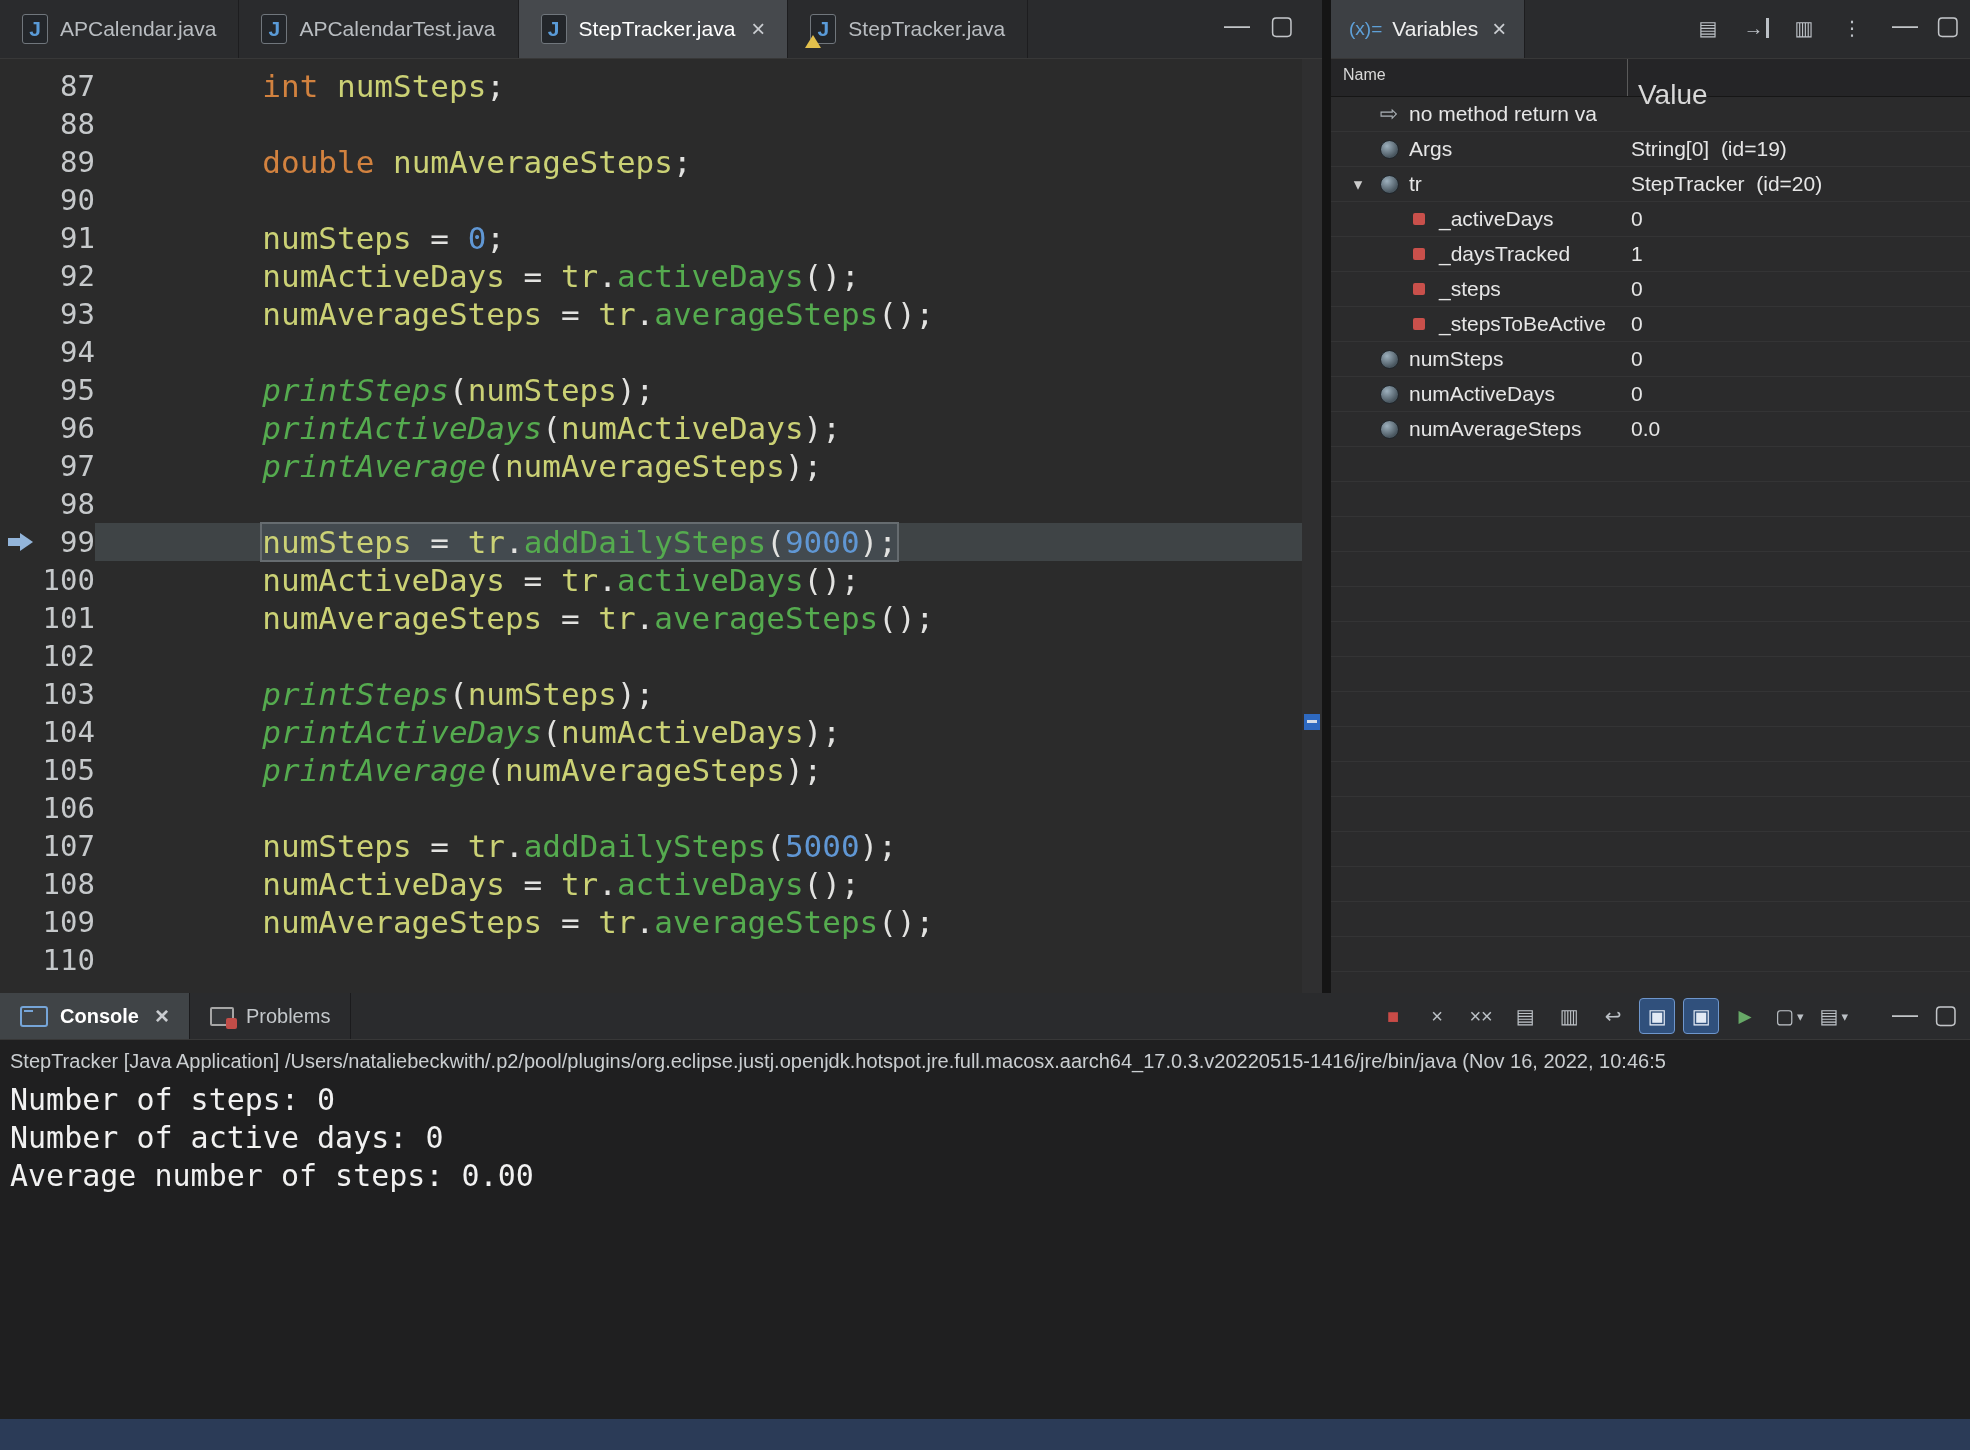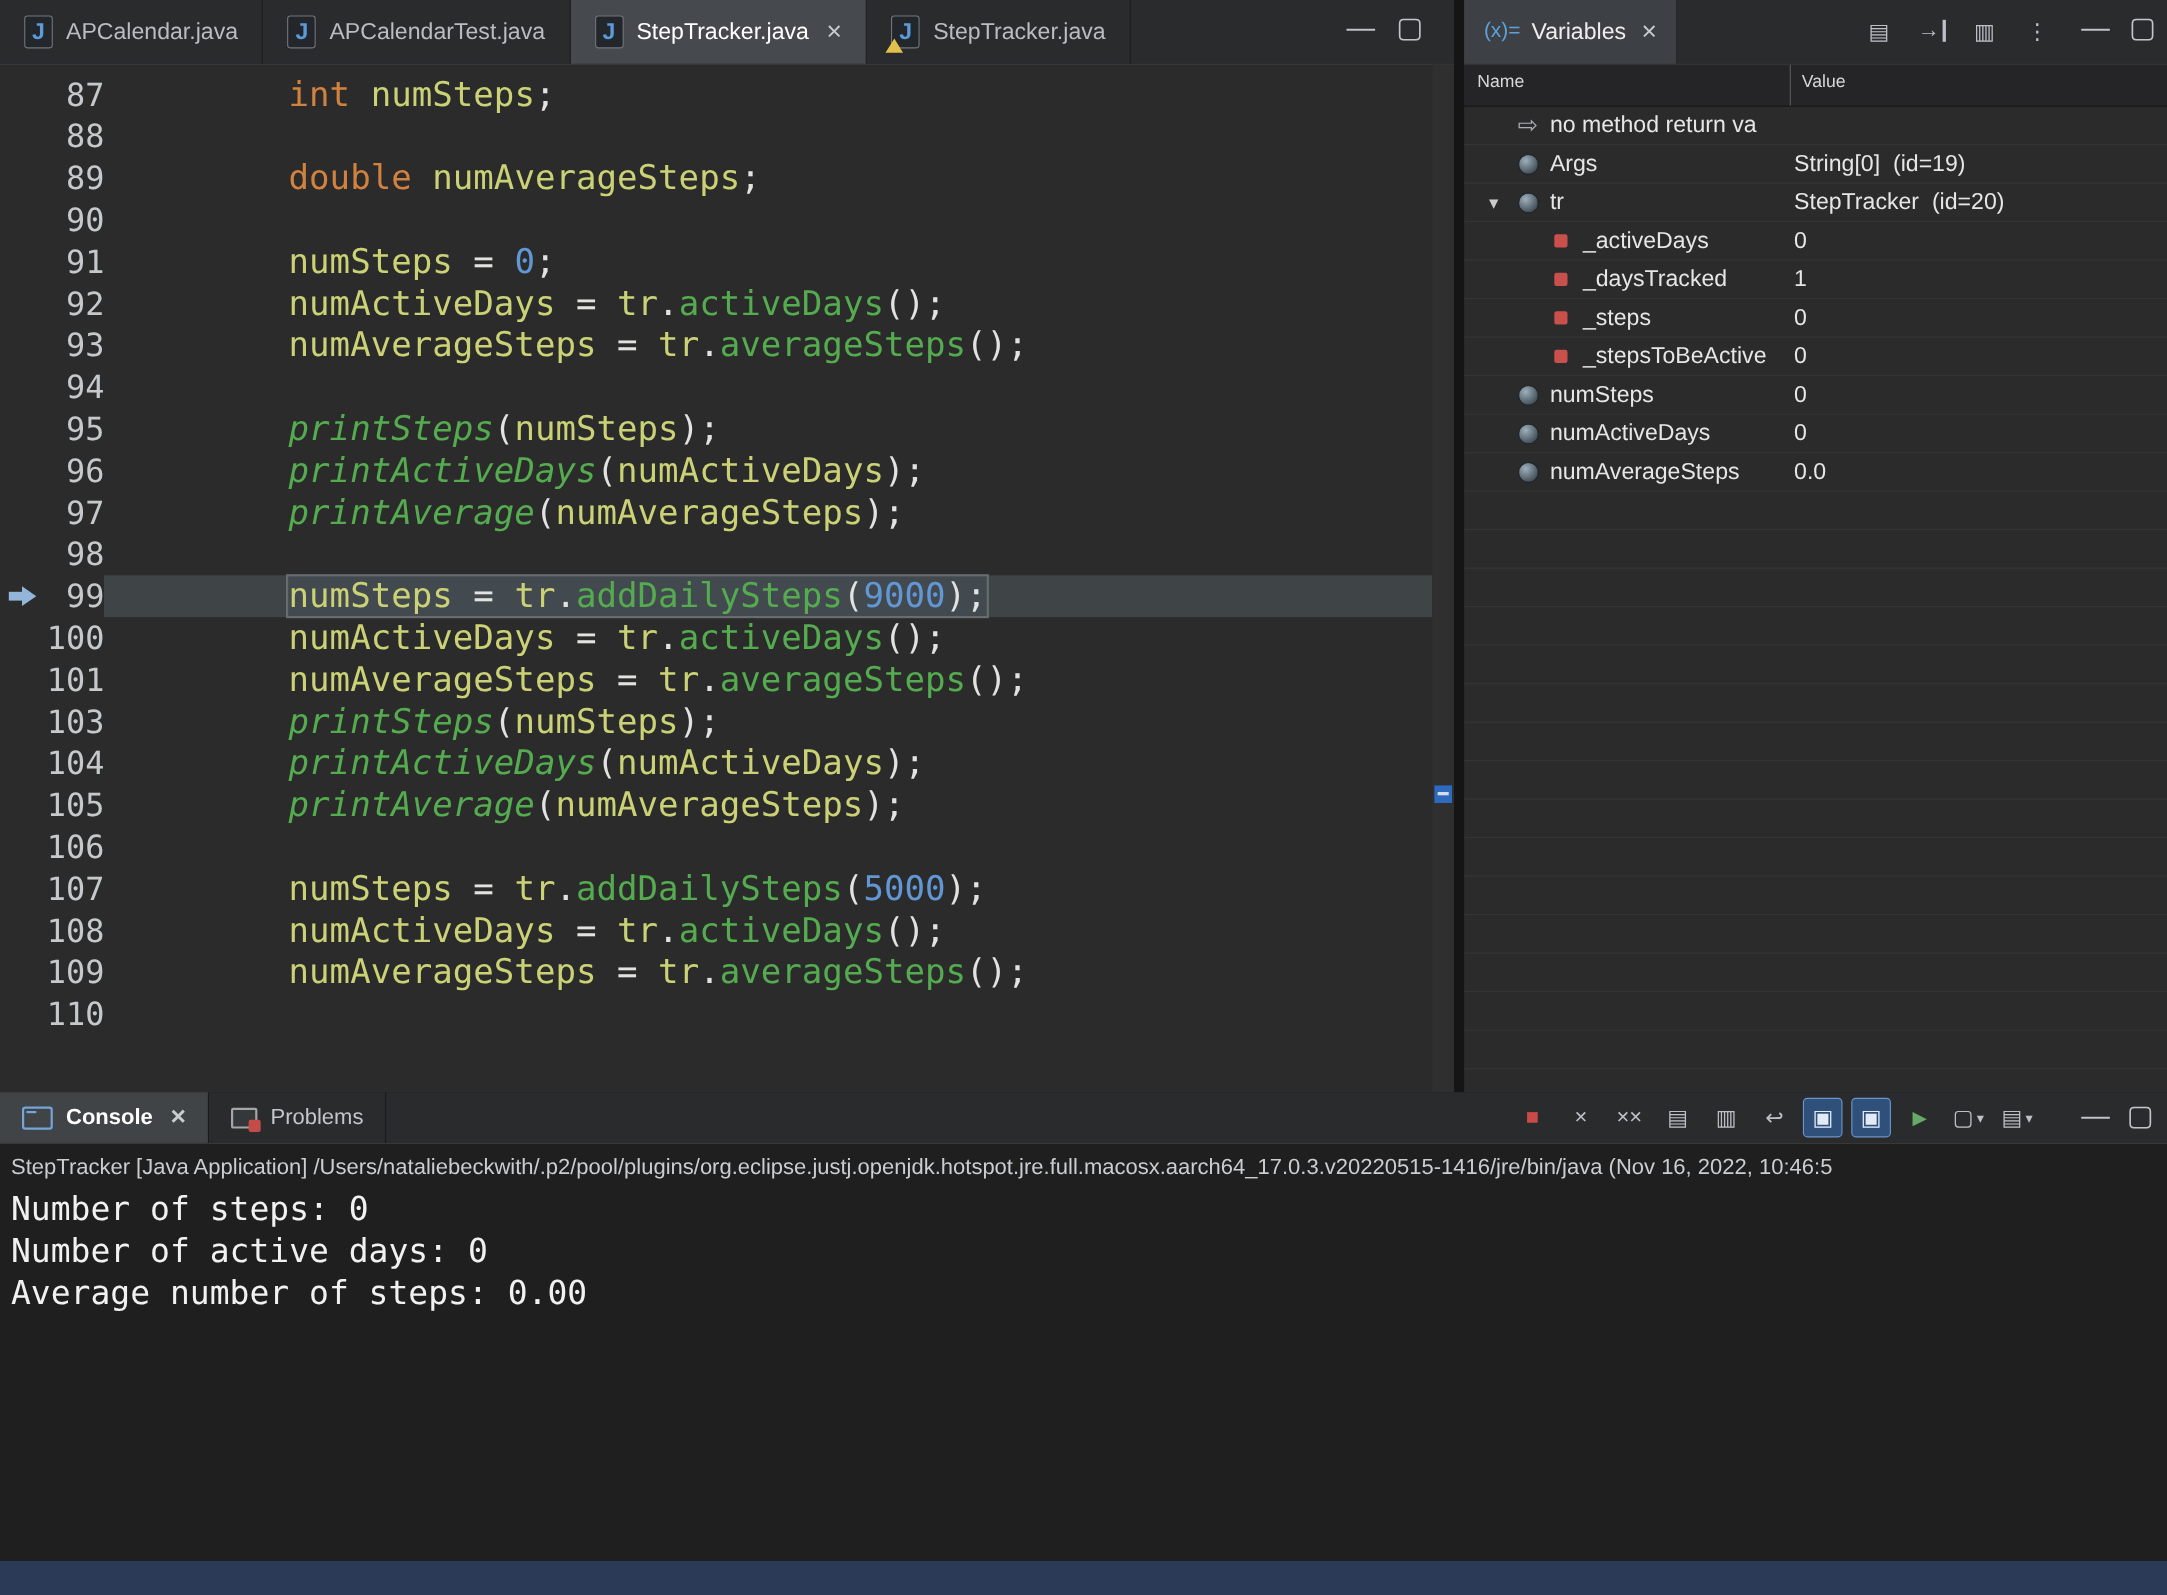--- a/index.html
+++ b/index.html
@@ -40,21 +40,21 @@
   #ruler-marker{position:absolute;top:655px;left:2px;width:16px;height:16px;background:#2e69c0;}
   #ruler-marker::after{content:"";position:absolute;left:3px;top:6px;width:10px;height:3px;background:#d5dde8;}
   
   #vdivider{position:absolute;left:1322px;top:0;width:9px;height:993px;background:#151515;}
   #vars{position:absolute;left:1331px;top:0;width:639px;height:993px;background:#2b2b2c;}
   .vtab{display:flex;align-items:center;gap:10px;padding:0 18px;background:#3d4044;color:#eee;font-size:21px;border-right:1px solid #1d1d1f;}
   .vprefix{color:#5ea0d8;font-size:19px;}
   .vtools{position:absolute;right:100px;top:10px;display:flex;gap:12px;}
   #vars-header{position:absolute;top:59px;left:0;right:0;height:37px;background:#252527;border-bottom:1px solid #161616;}
   .col-name{position:absolute;left:12px;top:7px;font-size:16px;color:#d8d8d8;}
-  .col-value{position:absolute;left:307px;top:7px;font-size:16px;color:#d8d8d8;}
+  .col-value{position:absolute;left:307px;top:20px;font-size:28px;color:#d8d8d8;}
   .col-div{position:absolute;left:296px;top:0;bottom:0;width:1px;background:#5a5a5a;}
   #vars-body{position:absolute;top:97px;left:0;right:0;bottom:0;overflow:hidden;}
   .vrow{height:34px;display:flex;align-items:center;border-bottom:1px solid rgba(255,255,255,0.045);position:relative;font-size:21px;color:#e6e6e6;}
   .vrow .nc{width:296px;overflow:hidden;display:flex;align-items:center;flex:none;white-space:nowrap;padding-left:8px;box-sizing:border-box;}
   .vrow.child .nc{padding-left:76px;text-align:center;}
   .vrow .vc{position:absolute;left:300px;white-space:pre;}
   .chev{width:38px;text-align:center;font-size:17px;color:#cccccc;flex:none;}
   .vicon{width:24px;height:24px;flex:none;display:flex;align-items:center;justify-content:center;margin-right:8px;}
   .vicon.local::before{content:"";width:17px;height:17px;border-radius:50%;
       background:radial-gradient(circle at 35% 30%, #9db0bd, #49565f 70%);border:1px solid #20262b;}
@@ -114,20 +114,21 @@
       <div class="code-row"><span class="ln">92</span><span class="code"><span class="tk-p">        </span><span class="tk-v">numActiveDays</span><span class="tk-p"> = </span><span class="tk-v">tr</span><span class="tk-p">.</span><span class="tk-m">activeDays</span><span class="tk-p">();</span></span></div>
       <div class="code-row"><span class="ln">93</span><span class="code"><span class="tk-p">        </span><span class="tk-v">numAverageSteps</span><span class="tk-p"> = </span><span class="tk-v">tr</span><span class="tk-p">.</span><span class="tk-m">averageSteps</span><span class="tk-p">();</span></span></div>
       <div class="code-row"><span class="ln">94</span><span class="code"></span></div>
       <div class="code-row"><span class="ln">95</span><span class="code"><span class="tk-p">        </span><span class="tk-s">printSteps</span><span class="tk-p">(</span><span class="tk-v">numSteps</span><span class="tk-p">);</span></span></div>
       <div class="code-row"><span class="ln">96</span><span class="code"><span class="tk-p">        </span><span class="tk-s">printActiveDays</span><span class="tk-p">(</span><span class="tk-v">numActiveDays</span><span class="tk-p">);</span></span></div>
       <div class="code-row"><span class="ln">97</span><span class="code"><span class="tk-p">        </span><span class="tk-s">printAverage</span><span class="tk-p">(</span><span class="tk-v">numAverageSteps</span><span class="tk-p">);</span></span></div>
       <div class="code-row"><span class="ln">98</span><span class="code"></span></div>
       <div class="code-row current"><span class="cur-arrow"></span><span class="ln">99</span><span class="code"><span class="tk-p">        </span><span class="sel-box"><span class="tk-v">numSteps</span><span class="tk-p"> = </span><span class="tk-v">tr</span><span class="tk-p">.</span><span class="tk-m">addDailySteps</span><span class="tk-p">(</span><span class="tk-n">9000</span><span class="tk-p">);</span></span></span></div>
       <div class="code-row"><span class="ln">100</span><span class="code"><span class="tk-p">        </span><span class="tk-v">numActiveDays</span><span class="tk-p"> = </span><span class="tk-v">tr</span><span class="tk-p">.</span><span class="tk-m">activeDays</span><span class="tk-p">();</span></span></div>
       <div class="code-row"><span class="ln">101</span><span class="code"><span class="tk-p">        </span><span class="tk-v">numAverageSteps</span><span class="tk-p"> = </span><span class="tk-v">tr</span><span class="tk-p">.</span><span class="tk-m">averageSteps</span><span class="tk-p">();</span></span></div>
+      <div class="code-row"><span class="ln">102</span><span class="code"></span></div>
       <div class="code-row"><span class="ln">103</span><span class="code"><span class="tk-p">        </span><span class="tk-s">printSteps</span><span class="tk-p">(</span><span class="tk-v">numSteps</span><span class="tk-p">);</span></span></div>
       <div class="code-row"><span class="ln">104</span><span class="code"><span class="tk-p">        </span><span class="tk-s">printActiveDays</span><span class="tk-p">(</span><span class="tk-v">numActiveDays</span><span class="tk-p">);</span></span></div>
       <div class="code-row"><span class="ln">105</span><span class="code"><span class="tk-p">        </span><span class="tk-s">printAverage</span><span class="tk-p">(</span><span class="tk-v">numAverageSteps</span><span class="tk-p">);</span></span></div>
       <div class="code-row"><span class="ln">106</span><span class="code"></span></div>
       <div class="code-row"><span class="ln">107</span><span class="code"><span class="tk-p">        </span><span class="tk-v">numSteps</span><span class="tk-p"> = </span><span class="tk-v">tr</span><span class="tk-p">.</span><span class="tk-m">addDailySteps</span><span class="tk-p">(</span><span class="tk-n">5000</span><span class="tk-p">);</span></span></div>
       <div class="code-row"><span class="ln">108</span><span class="code"><span class="tk-p">        </span><span class="tk-v">numActiveDays</span><span class="tk-p"> = </span><span class="tk-v">tr</span><span class="tk-p">.</span><span class="tk-m">activeDays</span><span class="tk-p">();</span></span></div>
       <div class="code-row"><span class="ln">109</span><span class="code"><span class="tk-p">        </span><span class="tk-v">numAverageSteps</span><span class="tk-p"> = </span><span class="tk-v">tr</span><span class="tk-p">.</span><span class="tk-m">averageSteps</span><span class="tk-p">();</span></span></div>
       <div class="code-row"><span class="ln">110</span><span class="code"></span></div>
     </div>
   <div id="ruler">

